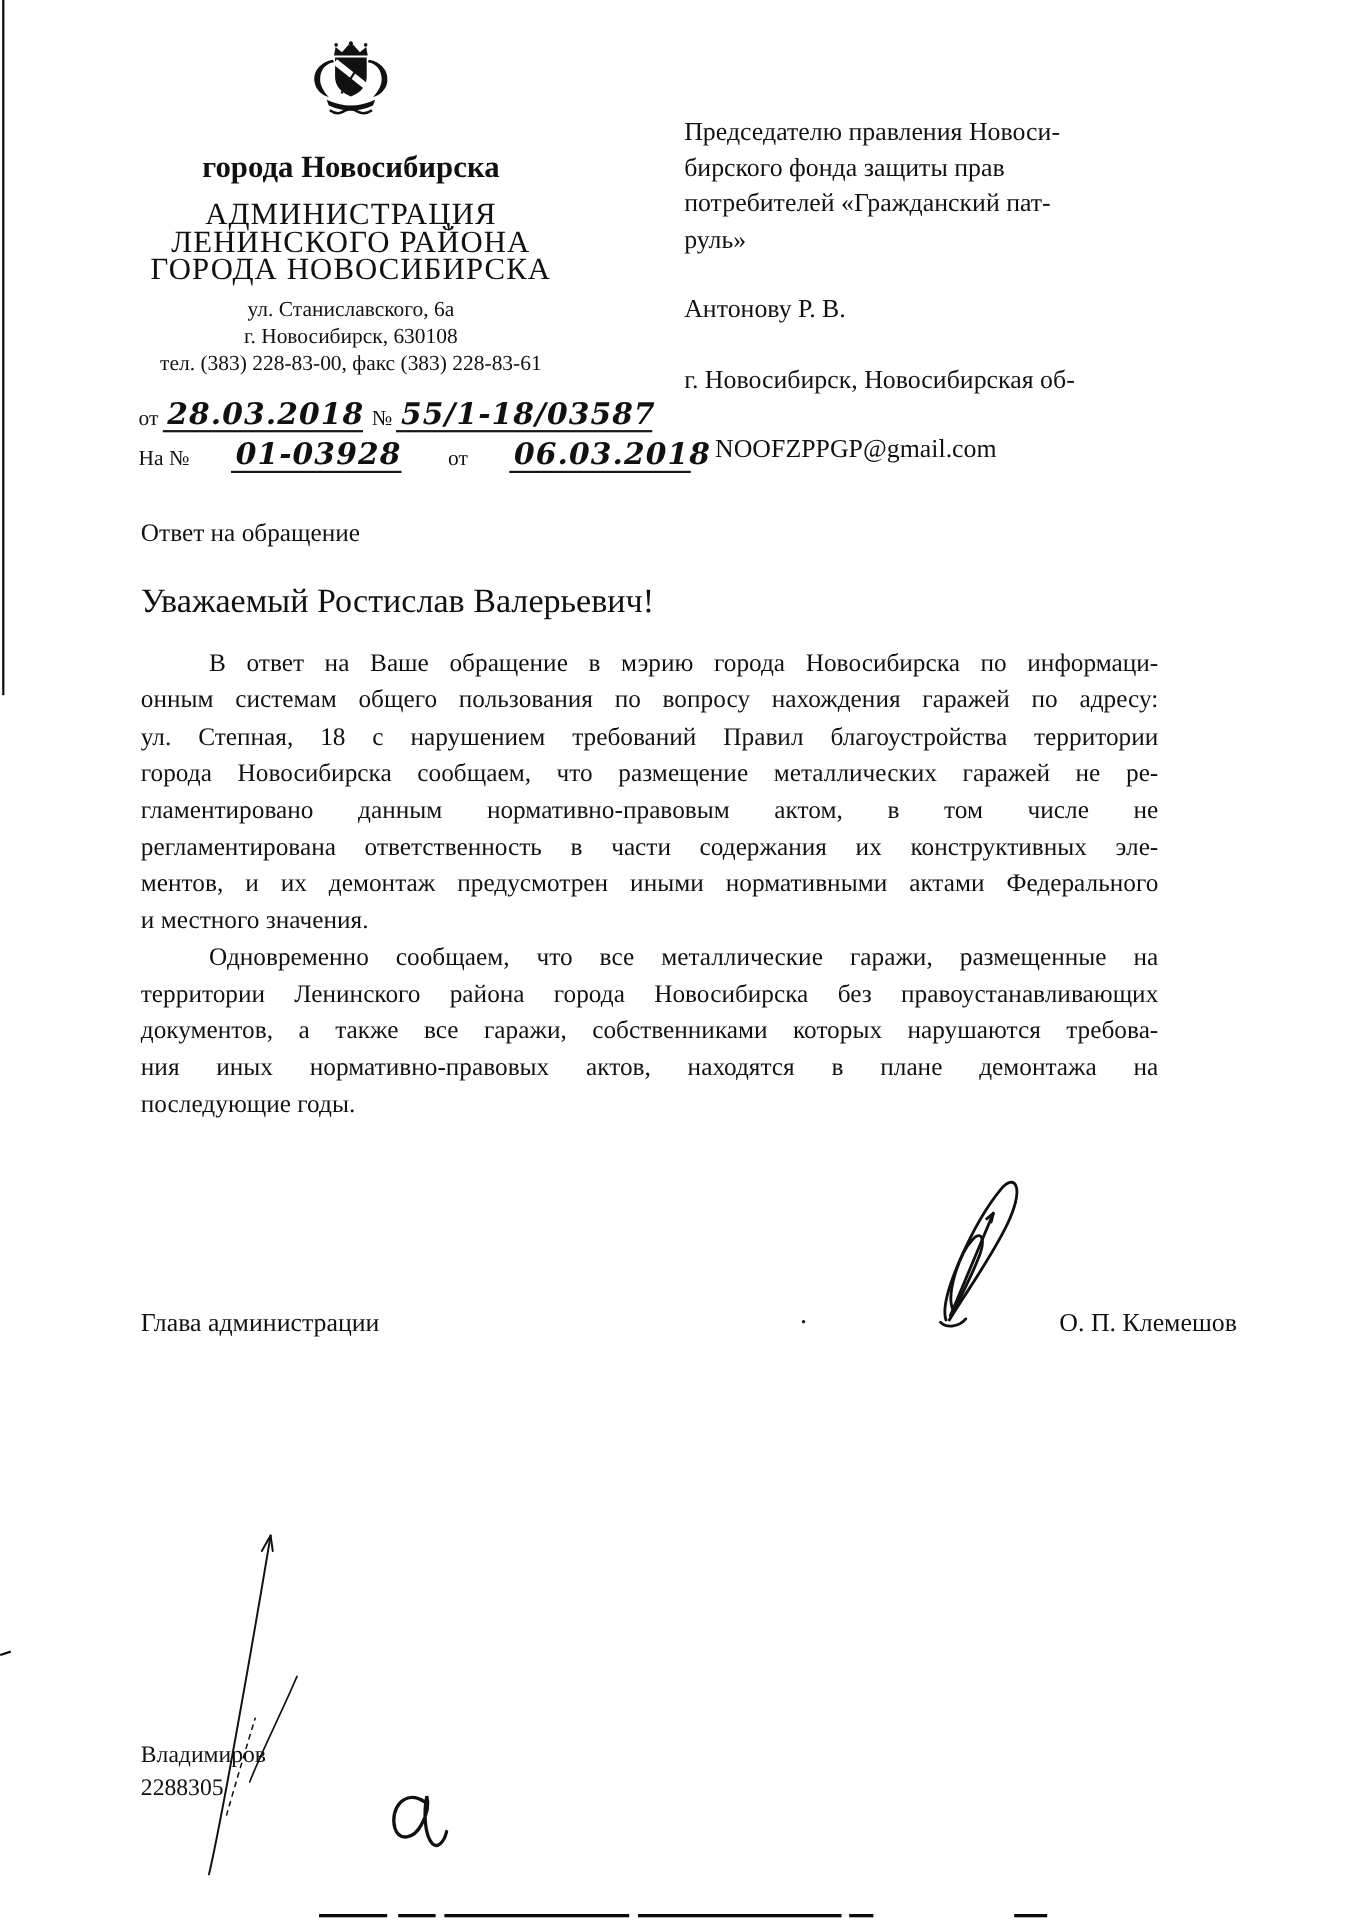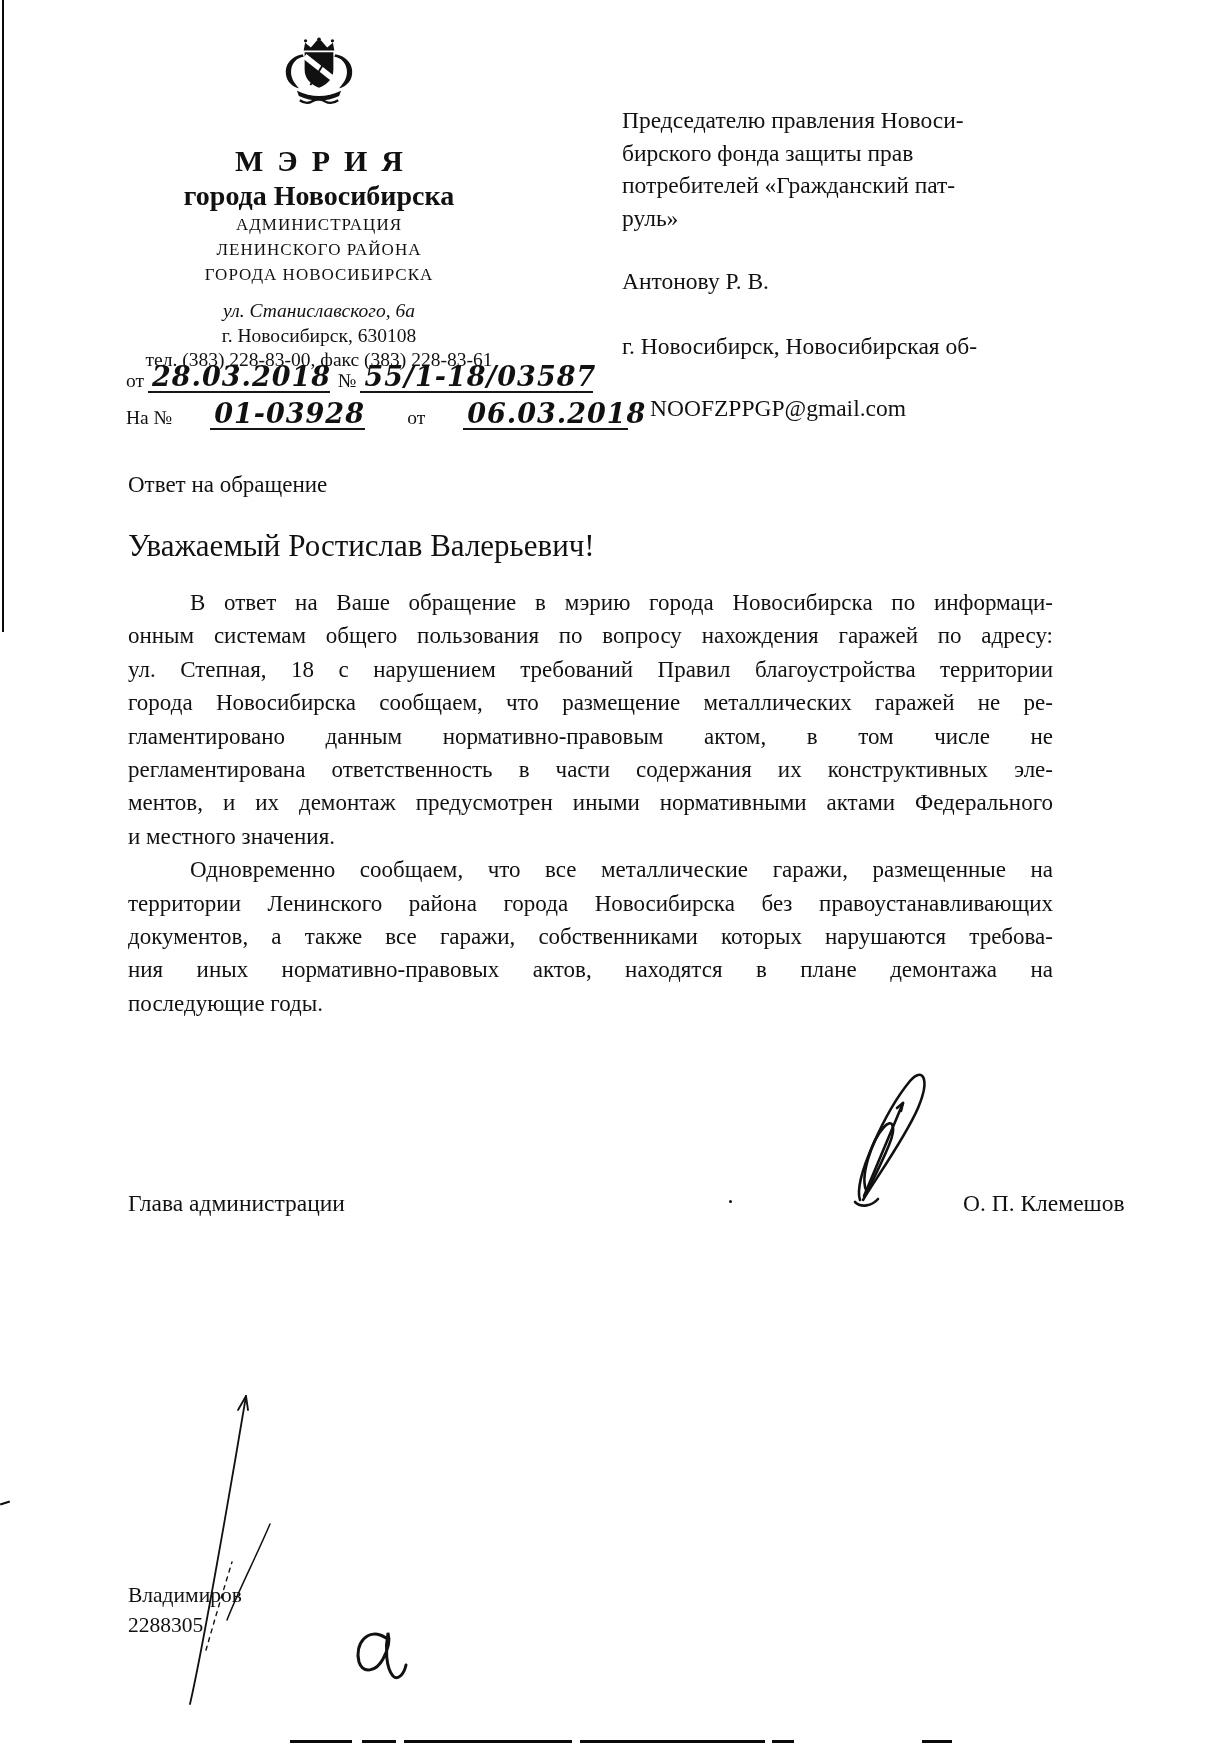--- a/index.html
+++ b/index.html
@@ -14,23 +14,23 @@
   
   .edge-line{position:absolute;left:2px;top:0;width:2px;height:632px;background:#0a0a0a;}
   .edge-tick{position:absolute;left:0;top:1502px;width:10px;height:2px;background:#0a0a0a;transform:rotate(-18deg);}
   .bottom-seg{position:absolute;top:1740px;height:3px;background:#0a0a0a;}
 
   
   .letterhead{position:absolute;left:84px;top:36px;width:470px;text-align:center;}
   .emblem{display:inline-block;width:92px;height:94px;}
   .org1{font-size:30px;font-weight:bold;letter-spacing:14px;margin-top:10px;padding-left:14px;}
   .org2{font-size:28px;font-weight:bold;margin-top:2px;}
-  .org3{font-size:17px;letter-spacing:1px;margin-top:0;line-height:25px;}
+  .org3{font-size:28px;letter-spacing:1px;margin-top:14px;line-height:25px;}
   .addr{font-size:19.5px;line-height:24.5px;}
-  .addr-gap{margin-top:12px;font-style:italic;}
+  .addr-gap{margin-top:12px;}
 
   
   .refs{position:absolute;left:126px;top:360px;width:475px;font-size:19.5px;}
   .refrow{display:flex;align-items:flex-end;height:34px;}
   .refrow.second{margin-top:3px;gap:34px;}
   .rlabel{white-space:nowrap;padding-bottom:2px;}
   .hand{
     font-family:"DejaVu Serif", serif;
     font-style:italic;font-weight:bold;
     font-size:27px;line-height:27px;
@@ -99,21 +99,20 @@
       </g>
       <g stroke="#fff" fill="none">
         <path d="M33,20 L62,43" stroke-width="6"></path>
       </g>
       <g stroke="#111" fill="none" stroke-width="2">
         <path d="M39,50 L59,18"></path>
         <path d="M59,18 l-6,2 M59,18 l-1,6"></path>
         <path d="M28,66 q7,5 13,1 q7,-4 13,0 q7,4 14,-1" stroke-width="2.4"></path>
       </g>
     </svg>
-    <div class="org1">МЭРИЯ</div>
     <div class="org2">города Новосибирска</div>
     <div class="org3">
       <div>АДМИНИСТРАЦИЯ</div>
       <div>ЛЕНИНСКОГО РАЙОНА</div>
       <div>ГОРОДА НОВОСИБИРСКА</div>
     </div>
     <div class="addr addr-gap">ул. Станиславского, 6а</div>
     <div class="addr">г. Новосибирск, 630108</div>
     <div class="addr">тел. (383) 228-83-00, факс (383) 228-83-61</div>
   </div>

